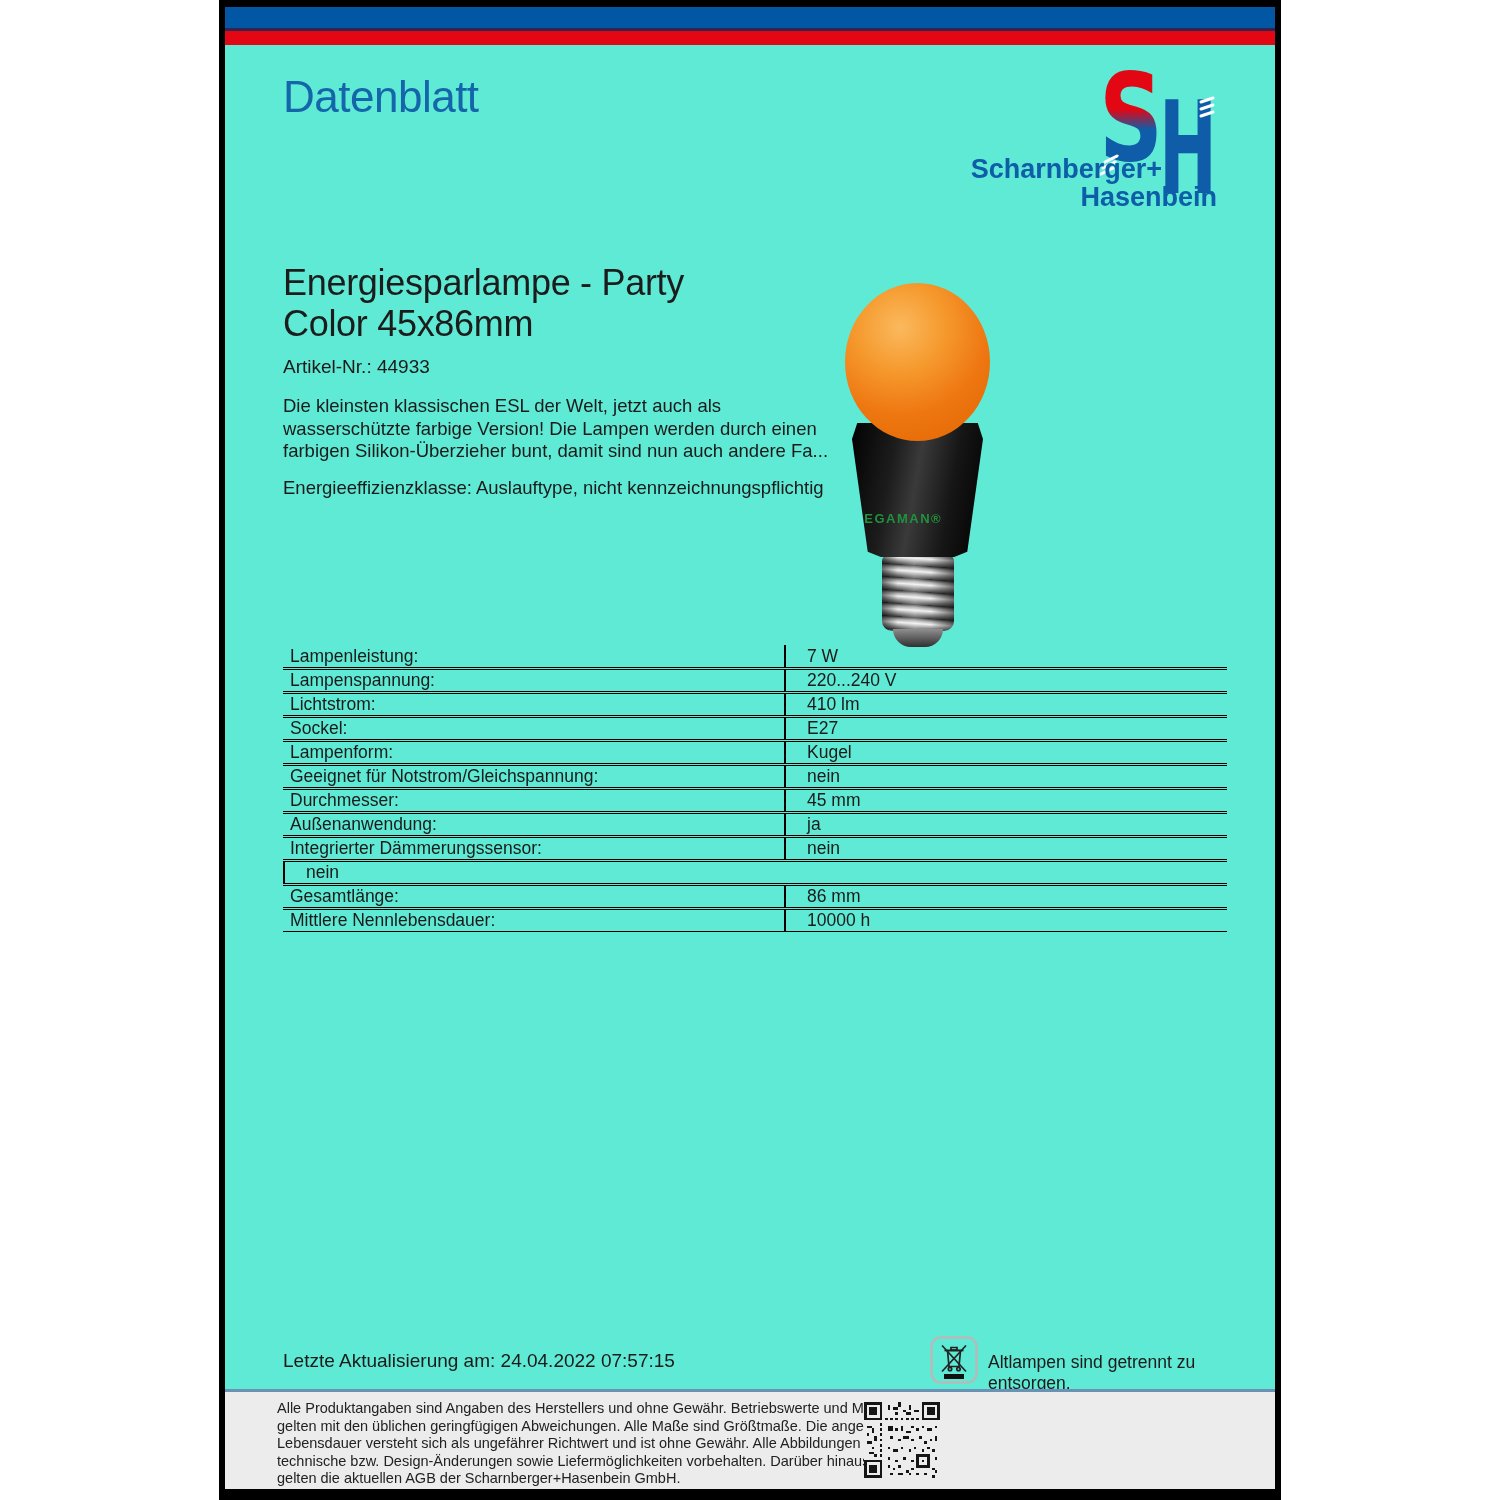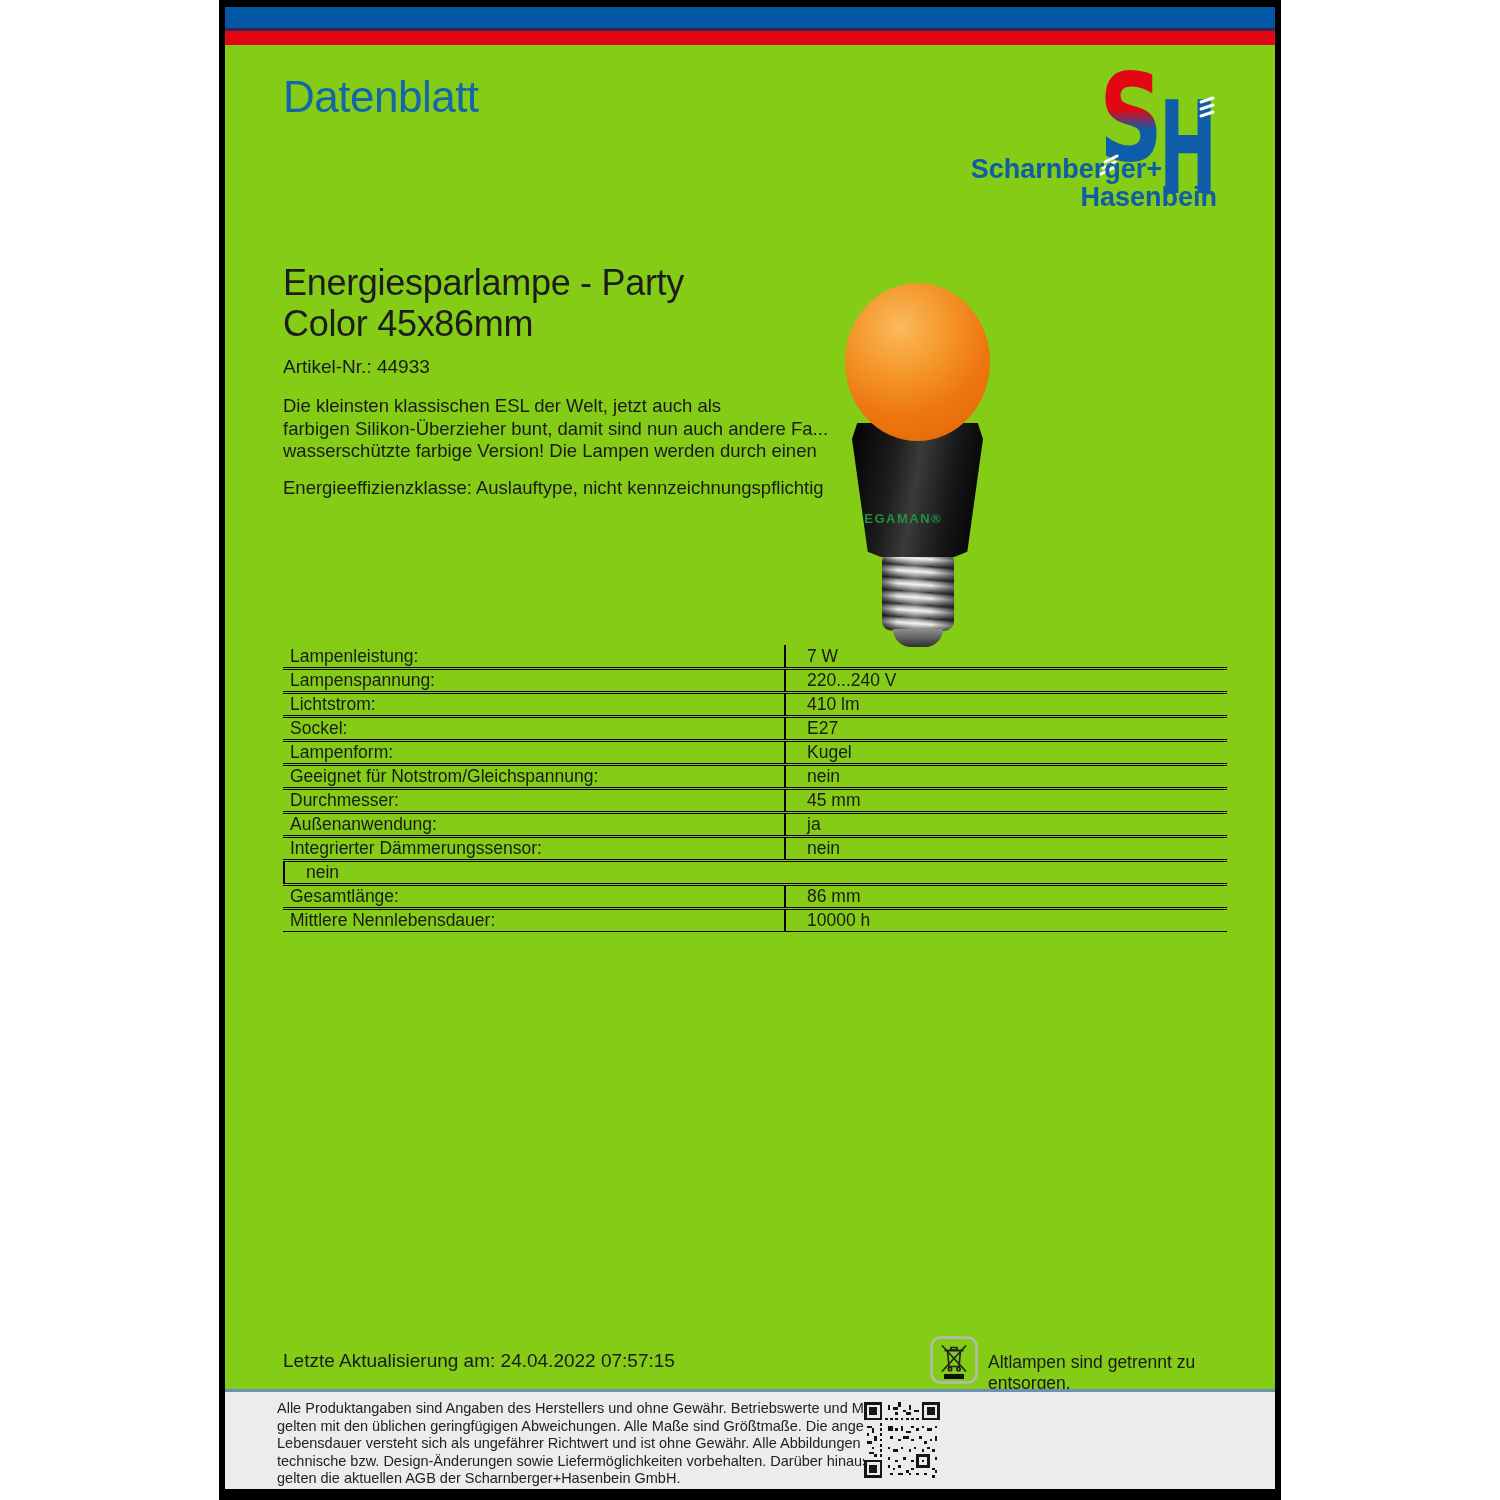--- a/index.html
+++ b/index.html
@@ -1,20 +1,20 @@
 <!DOCTYPE html>
 <html><head>
 <meta charset="utf-8">
 <style>
   html,body{margin:0;padding:0;background:#fff;}
   body{width:1500px;height:1500px;position:relative;overflow:hidden;
        font-family:"Liberation Sans", sans-serif;color:#1a1a1a;}
 
   
-  .page{position:absolute;left:219px;top:0;width:1062px;height:1500px;background:#84cc16;}
+  .page{position:absolute;left:219px;top:0;width:1062px;height:1500px;background:#5eead4;}
   .frame-top{position:absolute;left:0;top:0;width:100%;height:7px;background:#000;}
   .frame-bottom{position:absolute;left:0;top:1489px;width:100%;height:11px;background:#000;}
   .frame-left{position:absolute;left:0;top:0;width:6px;height:100%;background:#000;}
   .frame-right{position:absolute;right:0;top:0;width:6px;height:100%;background:#000;}
 
   
   .bar-blue{position:absolute;left:6px;right:6px;top:7px;height:21px;background:#0157a4;}
   .bar-dark{position:absolute;left:6px;right:6px;top:28px;height:3px;background:#33234f;}
   .bar-red{position:absolute;left:6px;right:6px;top:31px;height:14px;background:#e30613;}
 
@@ -108,22 +108,22 @@
     <text x="258" y="144" font-size="27" font-weight="bold" text-anchor="end" fill="#0f5ca8">Hasenbein</text>
   </svg>
 
   <div class="prod-title">
     <div>Energiesparlampe - Party</div>
     <div>Color 45x86mm</div>
   </div>
   <div class="article">Artikel-Nr.: 44933</div>
   <div class="descr">
       <div>Die kleinsten klassischen ESL der Welt, jetzt auch als</div>
+      <div>wasserschützte farbige Version! Die Lampen werden durch einen</div>
       <div>farbigen Silikon-Überzieher bunt, damit sind nun auch andere Fa...</div>
-      <div>wasserschützte farbige Version! Die Lampen werden durch einen</div>
     </div>
   <div class="energy">Energieeffizienzklasse: Auslauftype, nicht kennzeichnungspflichtig</div>
 
   <div class="bulb">
     <div class="bulb-body">
       <div class="megaman">MEGAMAN®</div>
     </div>
     <div class="bulb-globe"></div>
     <div class="bulb-screw"></div>
     <div class="bulb-tip"></div>

